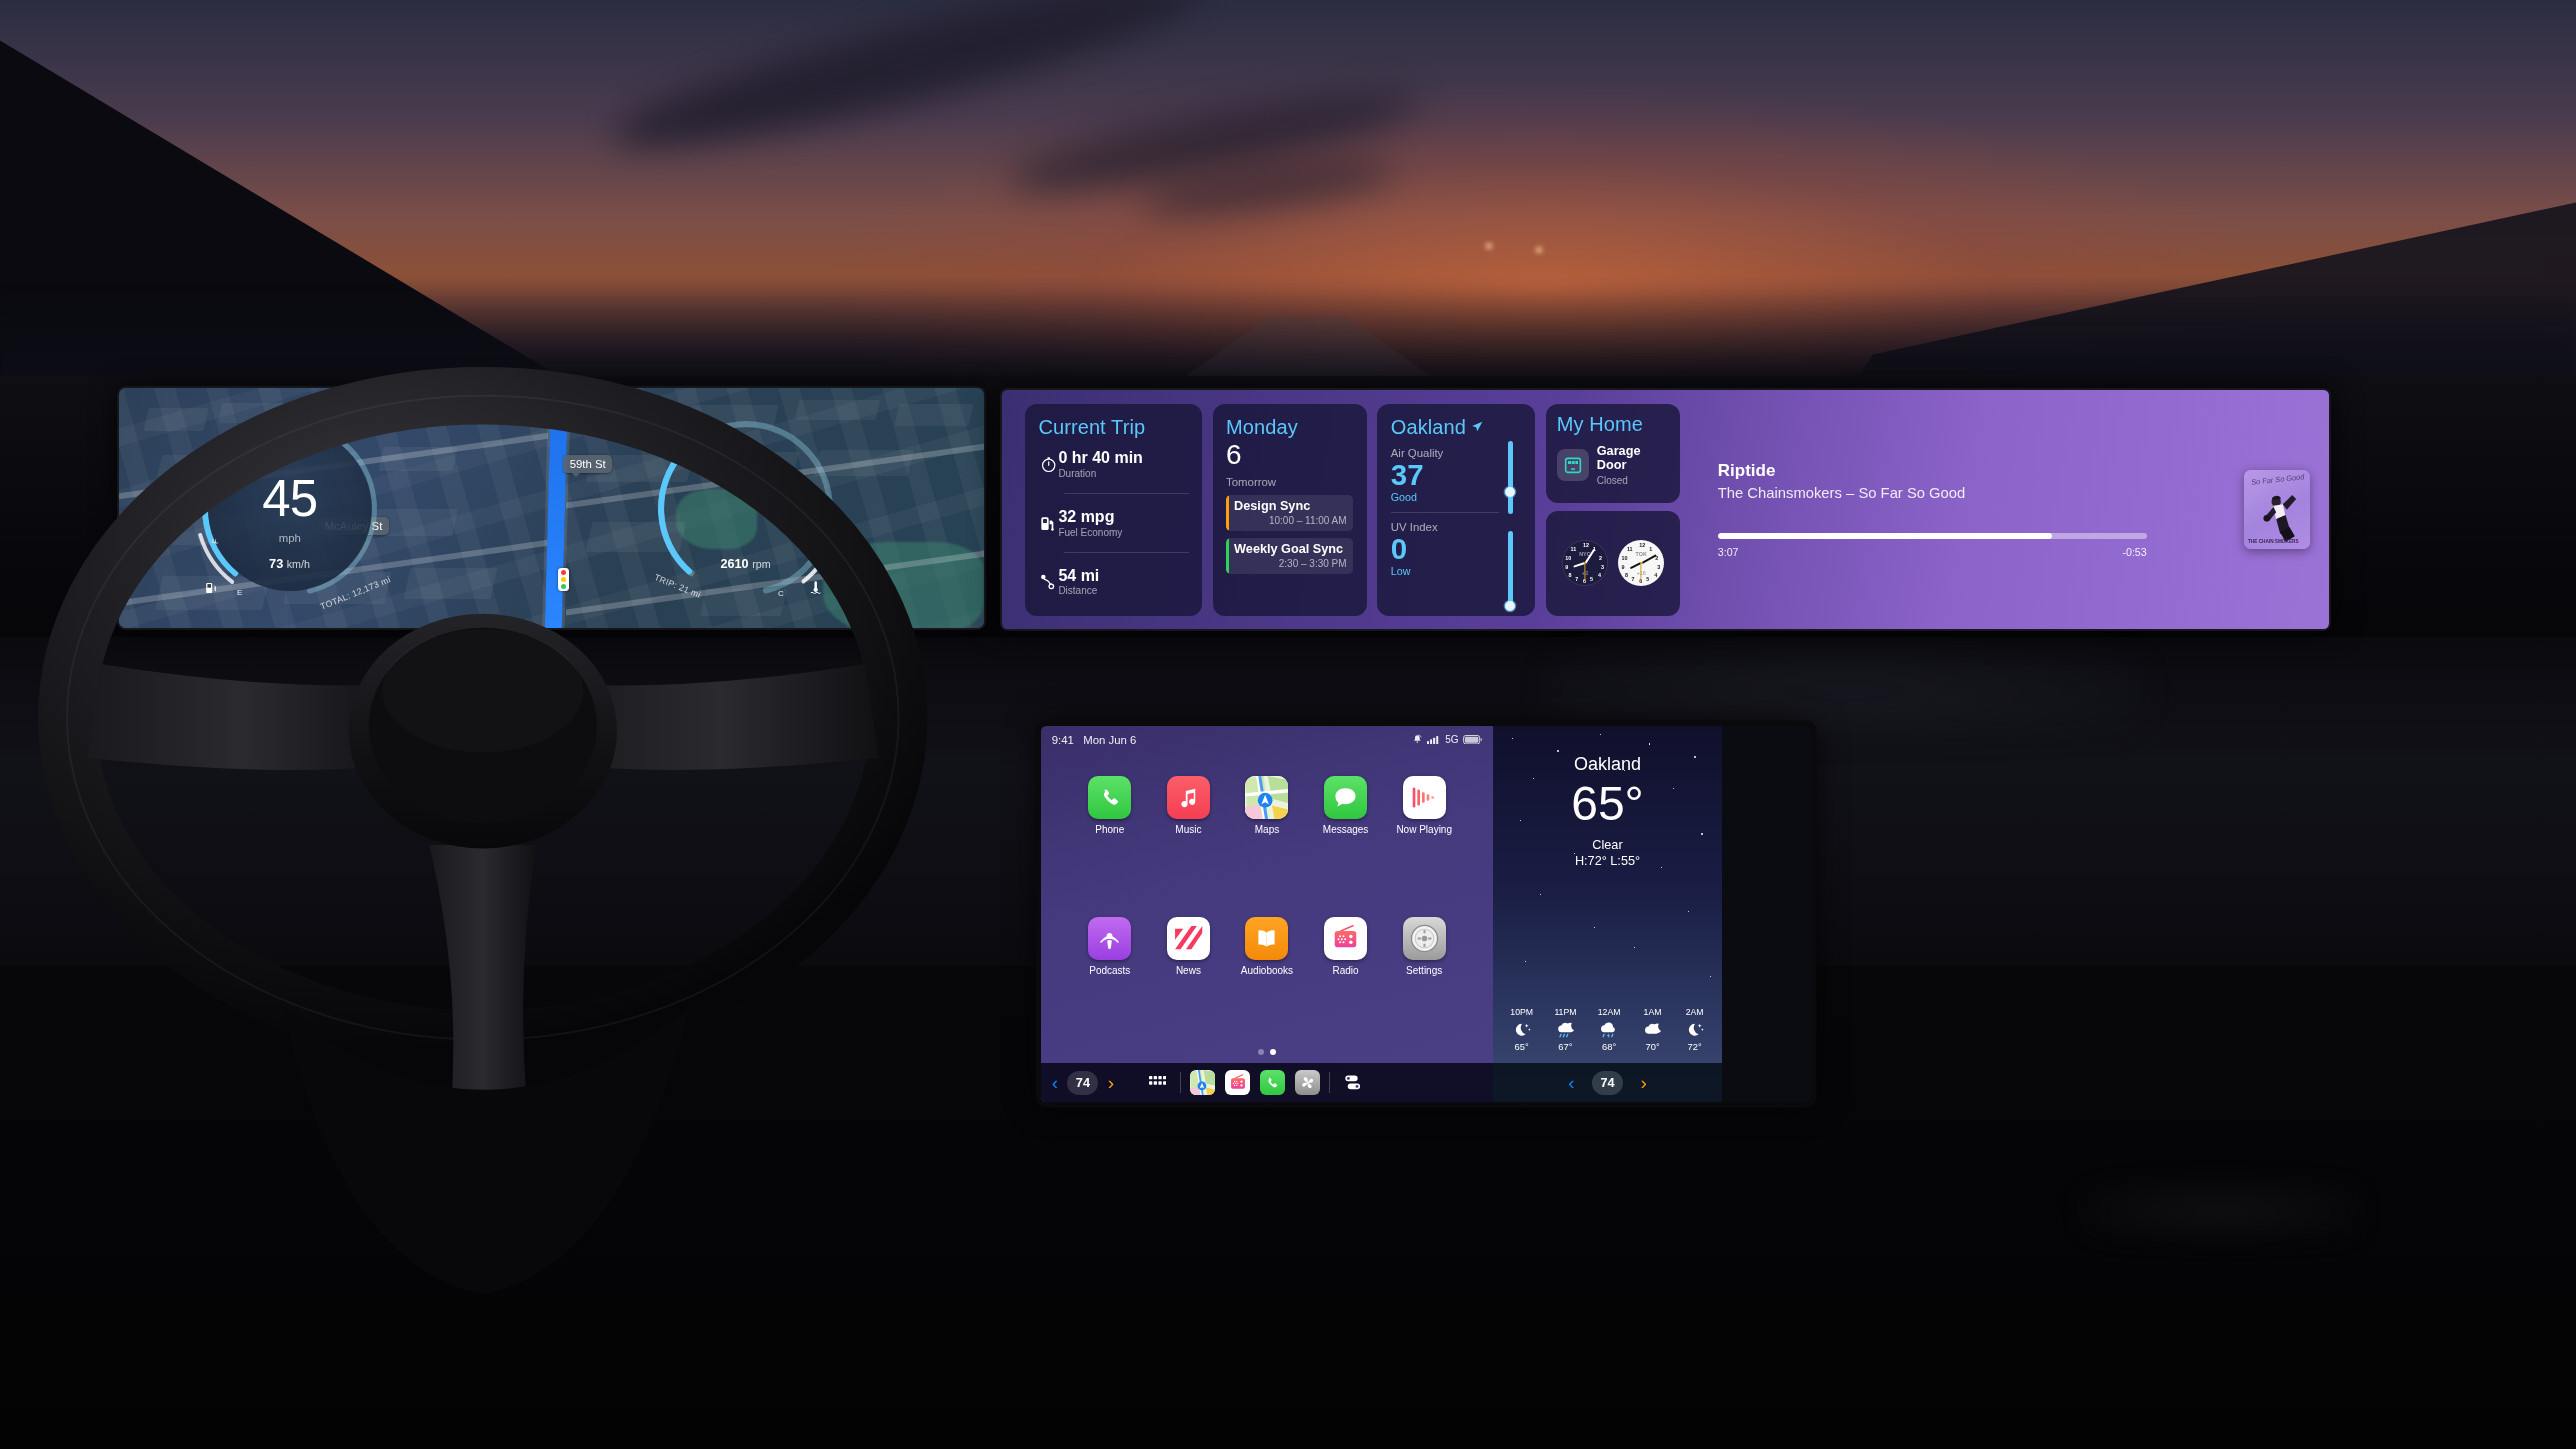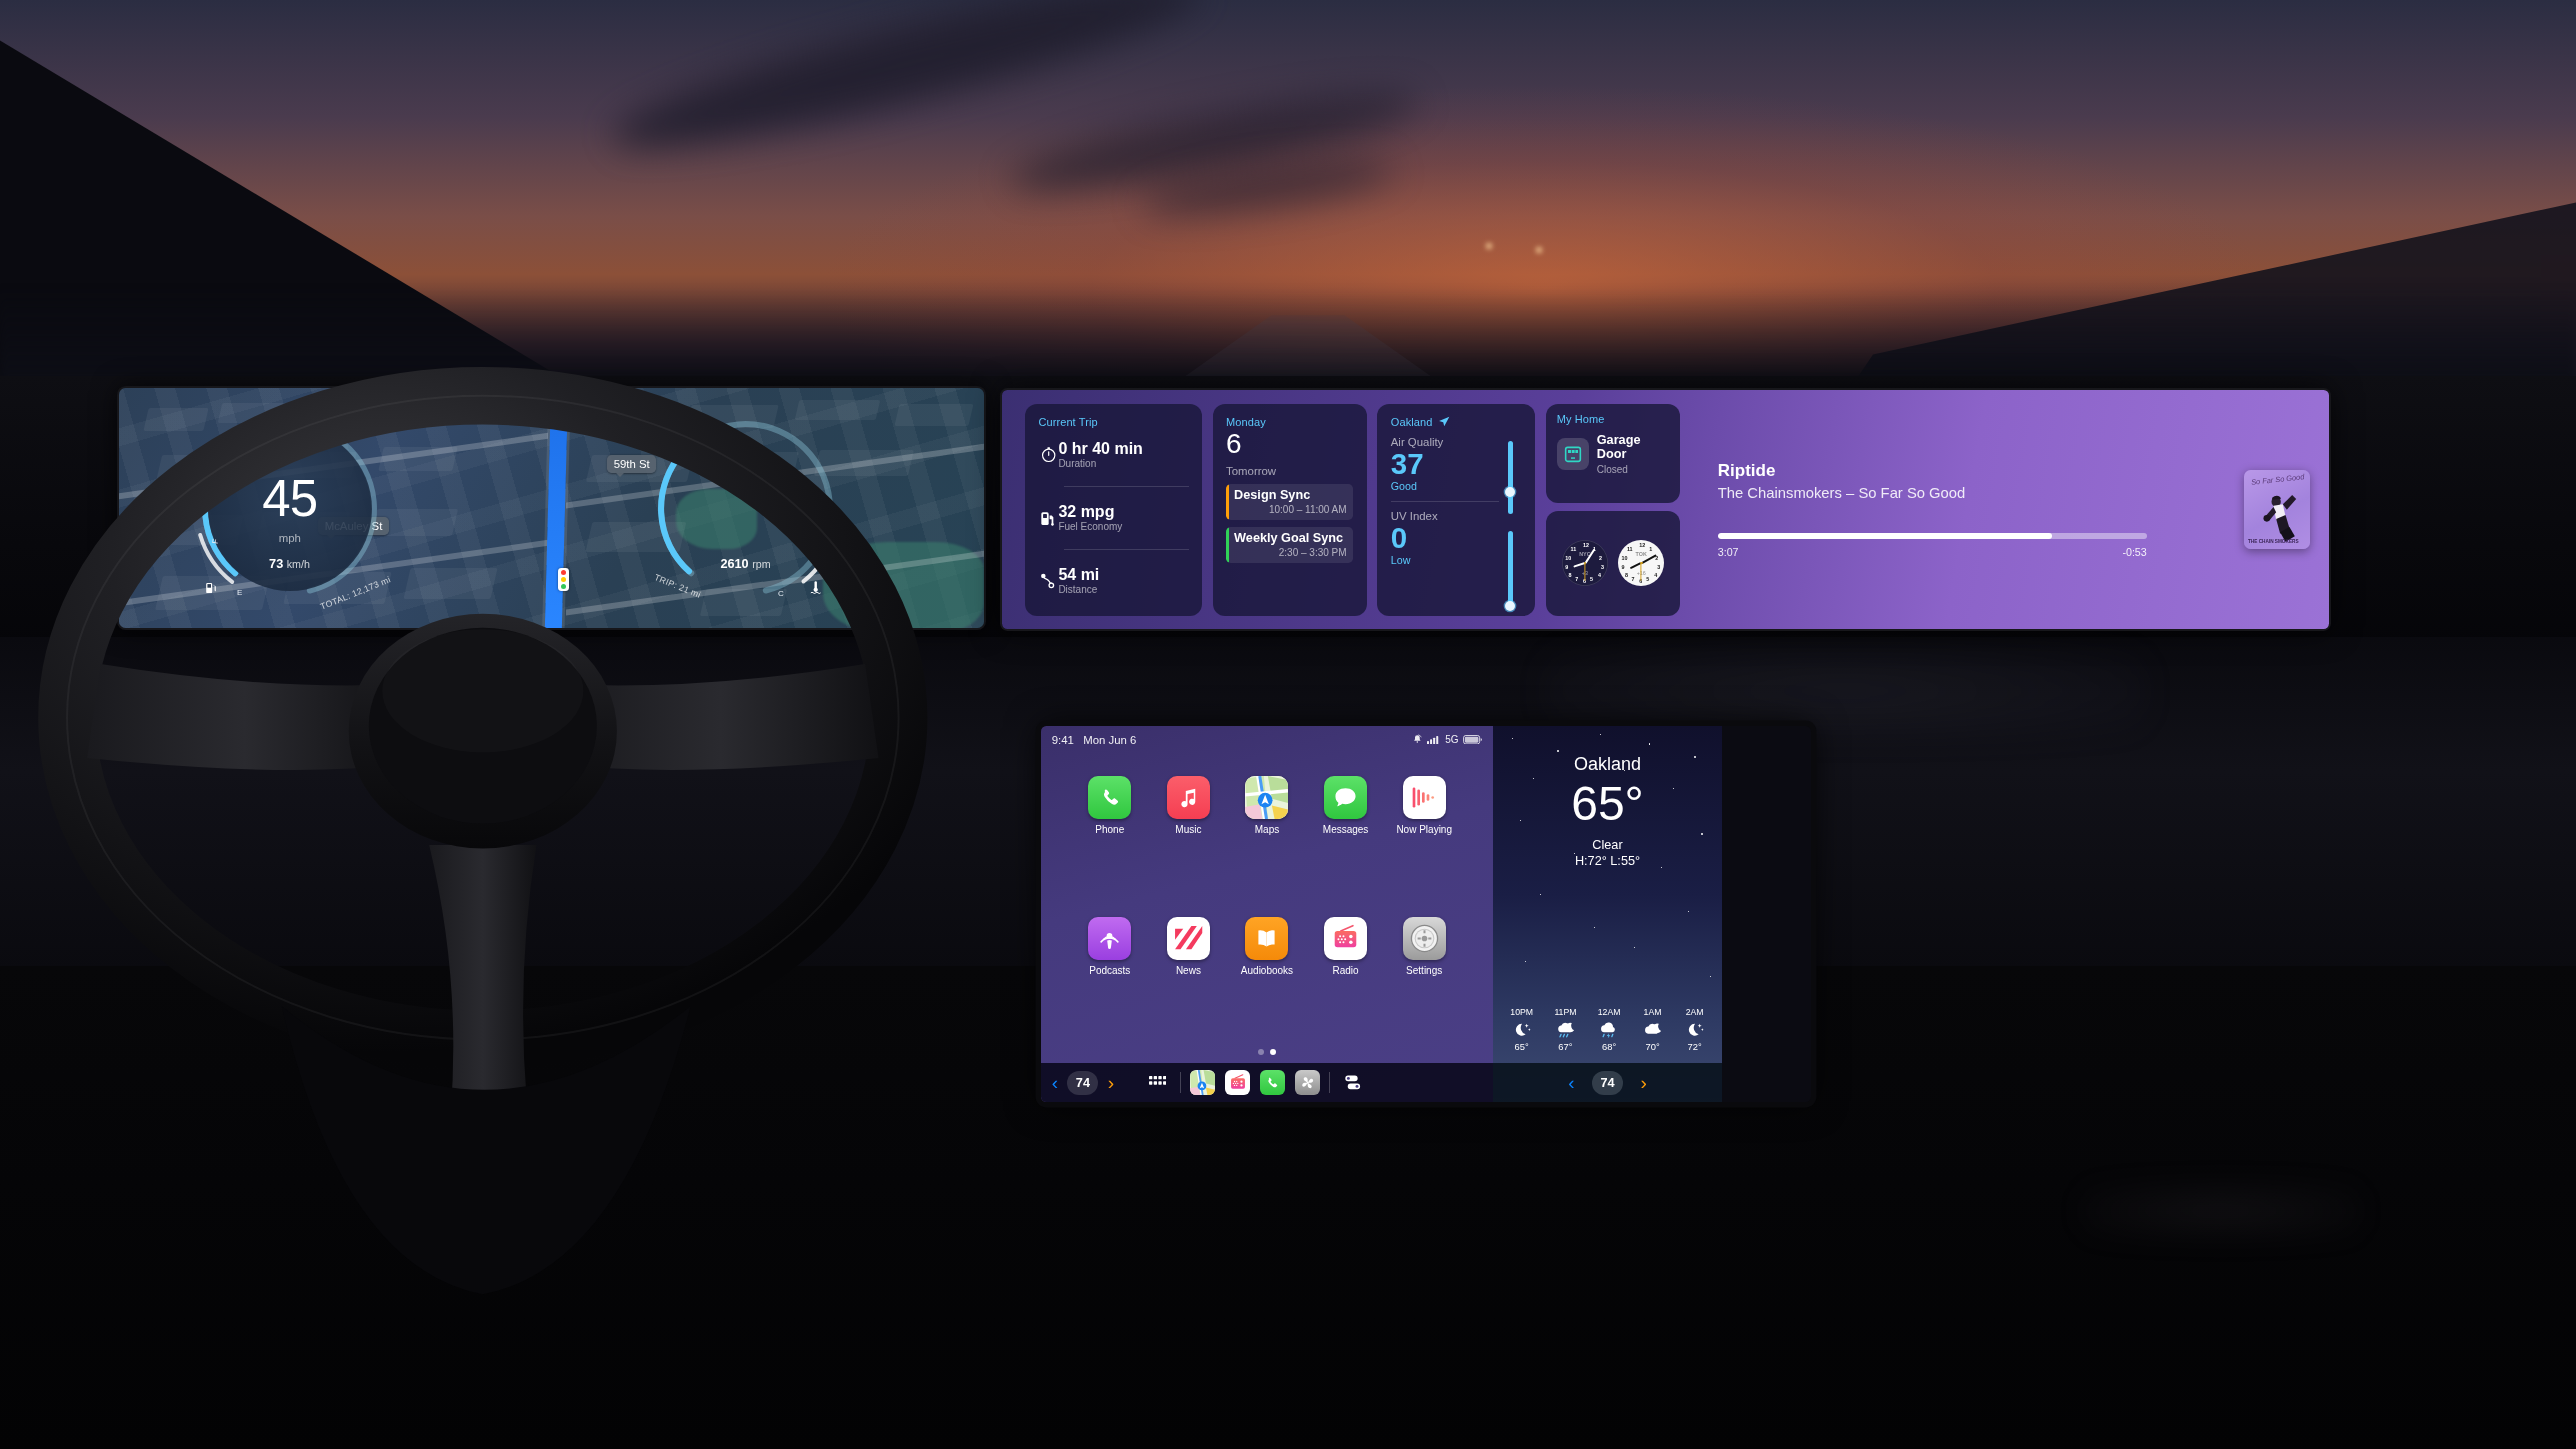--- a/index.html
+++ b/index.html
@@ -189,21 +189,21 @@
     display:flex; align-items:center; padding: 13.4px 0 13.4px 23px;
   }
   .w-card {
     background: rgba(24,22,56,0.80);
     border-radius: 12px;
     height: 212px;
     margin-right: 10.7px;
     padding: 12px 13.4px;
     position:relative;
   }
-  .w-title { color:#5ac8fa; font-size: 11px; font-weight: 500; letter-spacing:0.1px; }
+  .w-title { color:#5ac8fa; font-size: 20px; font-weight: 500; letter-spacing:0.1px; }
 
   
   #card-trip { width: 177px; display:flex; flex-direction:column; }
   .trip-rows { flex:1; display:flex; flex-direction:column; justify-content:space-around; margin-top:4px;}
   .trip-row { display:flex; align-items:center; gap: 0; }
   .trip-val { font-size: 16px; color:#fff; font-weight:600; line-height:1.1;}
   .trip-lab { font-size: 10px; color: rgba(255,255,255,0.58); margin-top:1.3px;}
   .trip-div { height:0.7px; background: rgba(255,255,255,0.14); margin: 0 0 0 25.5px;}
   .trip-ico { width: 20px; height:20px; display:flex;align-items:center;justify-content:center; color:#fff; flex:none;}
 
@@ -400,21 +400,21 @@
       <div class="map-block" style="left:470px;top:134px;width:94px;height:29.5px;"></div>
       <div class="map-block" style="left:584px;top:201px;width:81px;height:27px;"></div>
       <div class="map-road-cross" style="left:0;top:75px;width:429px;"></div>
       <div class="map-road-cross" style="left:0;top:182px;width:429px;"></div>
       <div class="map-road-cross" style="left:447px;top:85px;width:419px;"></div>
       <div class="map-road-cross" style="left:447px;top:192px;width:419px;"></div>
       <div class="map-road-main"></div>
 
       <div class="map-label" style="left:211px;top:20px;">58th St</div>
       <div class="map-label" style="left:462px;top:14.8px;">Racine St</div>
-      <div class="map-label" style="left:488px;top:67px;">59th St</div>
+      <div class="map-label" style="left:444px;top:67px;">59th St</div>
       <div class="map-label" style="left:199px;top:129px;">McAuley St</div>
 
       <div class="traffic-light">
         <i style="background:#ff3b30"></i>
           <i style="background:#ffcc00"></i>
           <i style="background:#34c759"></i>
       </div>
 
     </div>
 

